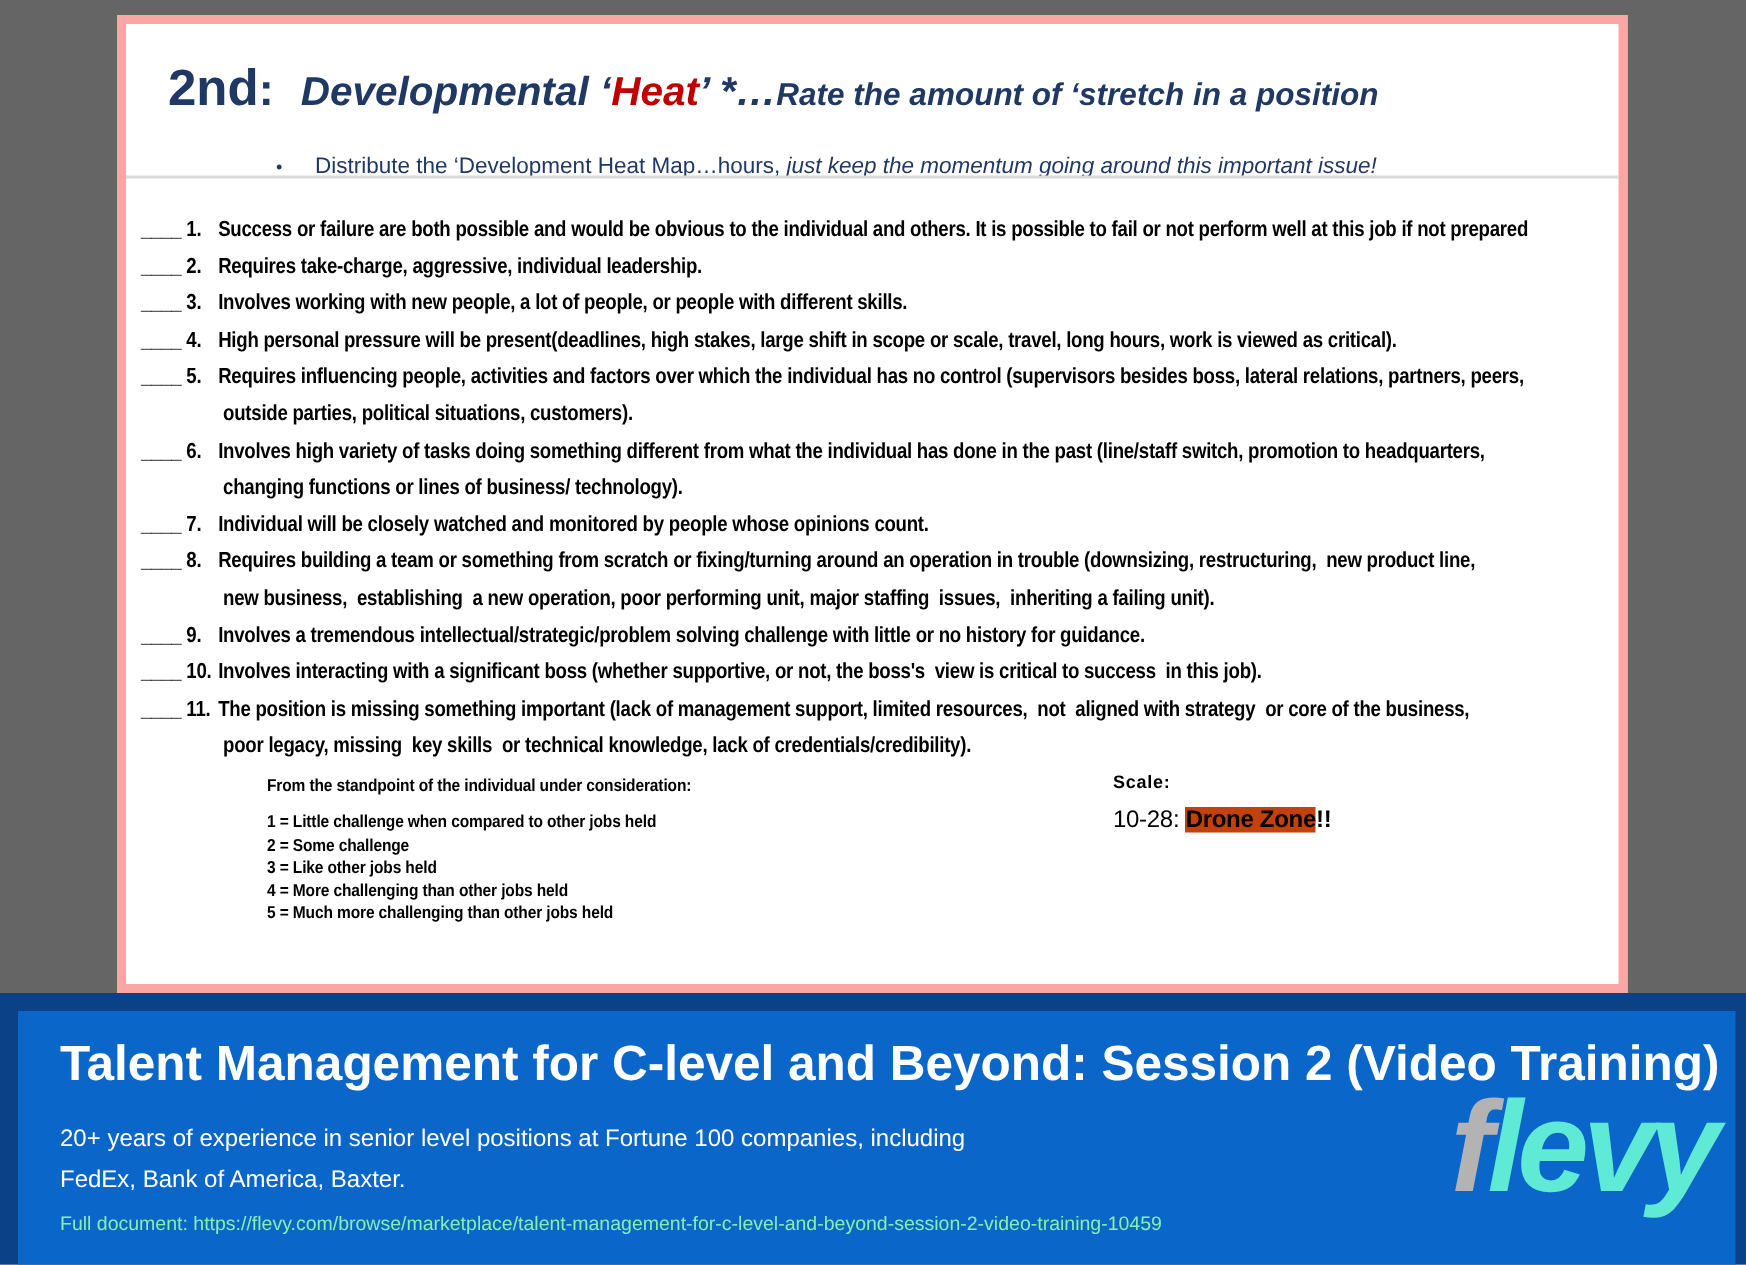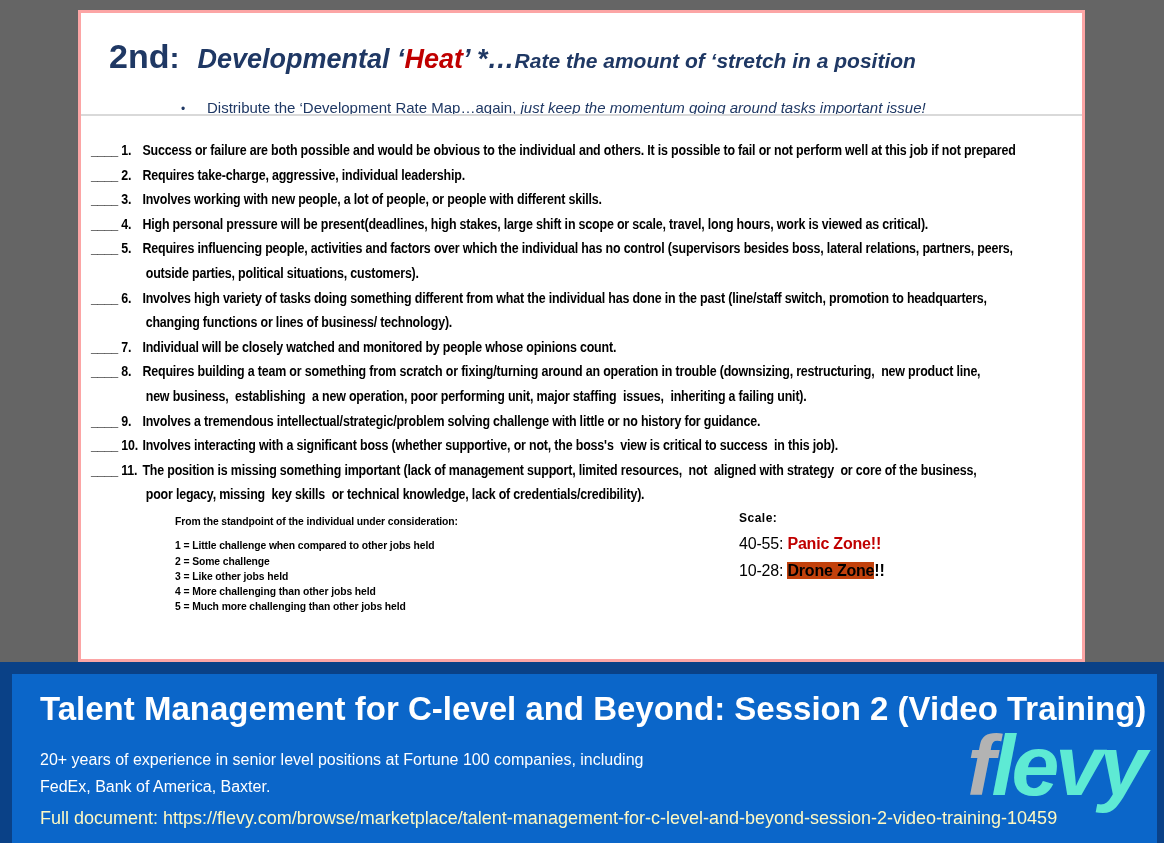--- a/index.html
+++ b/index.html
@@ -4,21 +4,21 @@
 <style>
   html,body{margin:0;padding:0;}
   body{
     width:1164px;height:843px;position:relative;overflow:hidden;
     background:#656565;
     font-family:"Liberation Sans", sans-serif;
   }
   
   .slide{
     position:absolute;left:78px;top:10px;width:1007px;height:652px;
-    background:#ffffff;border:3px solid #fca5a5;box-sizing:border-box;
+    background:#ffffff;border:6px solid #fca5a5;box-sizing:border-box;
   }
   .slide-header{position:absolute;left:28px;top:24px;width:950px;white-space:nowrap;}
   .h-prefix{font-size:34px;font-weight:bold;color:#1f3864;}
   .h-colon{font-size:30px;font-weight:bold;color:#1f3864;}
   .h-main{font-size:27px;font-weight:bold;font-style:italic;color:#1f3864;margin-left:18px;}
   .h-heat{color:#c00000;}
   .h-rest{font-size:21px;font-weight:bold;font-style:italic;color:#1f3864;}
   .slide-bullet{
     position:absolute;left:100px;top:86px;font-size:15px;color:#1f3864;white-space:nowrap;
   }
@@ -68,41 +68,41 @@
   .banner-title{
     position:absolute;left:28px;top:16px;width:2000px;
     font-size:33px;font-weight:bold;color:#ffffff;white-space:nowrap;
   }
   .banner-sub{
     position:absolute;left:28px;top:72px;
     font-size:16px;color:#ffffff;line-height:27px;
   }
   .banner-url{
     position:absolute;left:28px;top:134px;
-    font-size:18px;color:#fef9c3;white-space:nowrap;
+    font-size:13px;color:#86efac;white-space:nowrap;
   }
   .banner-logo{
     position:absolute;right:14px;top:48px;
     font-size:86px;font-weight:bold;font-style:italic;
     letter-spacing:-4px;line-height:86px;white-space:nowrap;
   }
   .logo-f{color:#b3b3b3;}
   .logo-rest{color:#5eead4;}
 </style>
 </head>
 <body>
 
 <div class="slide">
 
   <div class="slide-header">
     <span class="h-prefix">2nd</span><span class="h-colon">:</span><span class="h-main"><span>Developmental ‘</span><span class="h-heat">Heat</span><span>’ *…</span><span class="h-rest">Rate the amount of ‘stretch in a position</span></span>
   </div>
 
   <div class="slide-bullet">
-    <span class="dot">•</span><span>Distribute the ‘Development Rate Map…again, </span><span class="it">just keep the momentum going around tasks important issue!</span>
+    <span class="dot">•</span><span>Distribute the ‘Development Heat Map…hours, </span><span class="it">just keep the momentum going around this important issue!</span>
   </div>
 
   <div class="divider"></div>
 
   <div class="list-wrap">
       <div class="item">
         <span class="prefix">____ 1.</span>
         <div class="txt">Success or failure are both possible and would be obvious to the individual and others. It is possible to fail or not perform well at this job if not prepared</div>
       </div>
       <div class="item">
@@ -158,24 +158,20 @@
         <div>2 = Some challenge</div>
         <div>3 = Like other jobs held</div>
         <div>4 = More challenging than other jobs held</div>
         <div>5 = Much more challenging than other jobs held</div>
       </div>
   </div>
 
   <div class="scale">
     <div class="scale-head">Scale:</div>
     <div class="scale-row">
-      <span class="range">40-55:</span>
-      <span class="zone-panic">Panic Zone!!</span>
-    </div>
-    <div class="scale-row">
       <span class="range">10-28:</span>
       <span class="zone-drone">Drone Zone</span><span>!!</span>
     </div>
   </div>
 
 </div>
 
 <div class="banner">
   <div class="banner-inner">
     <div class="banner-title">Talent Management for C-level and Beyond: Session 2 (Video Training)</div>

